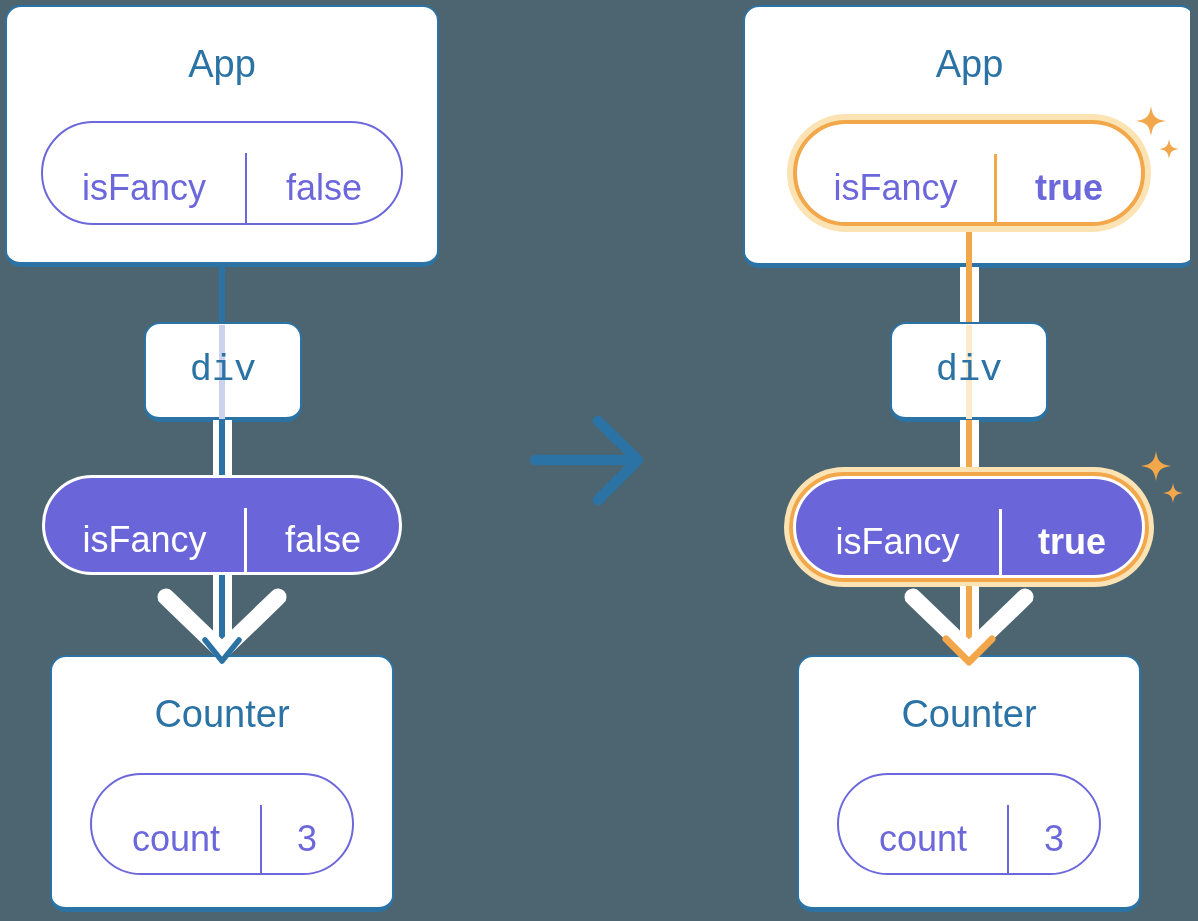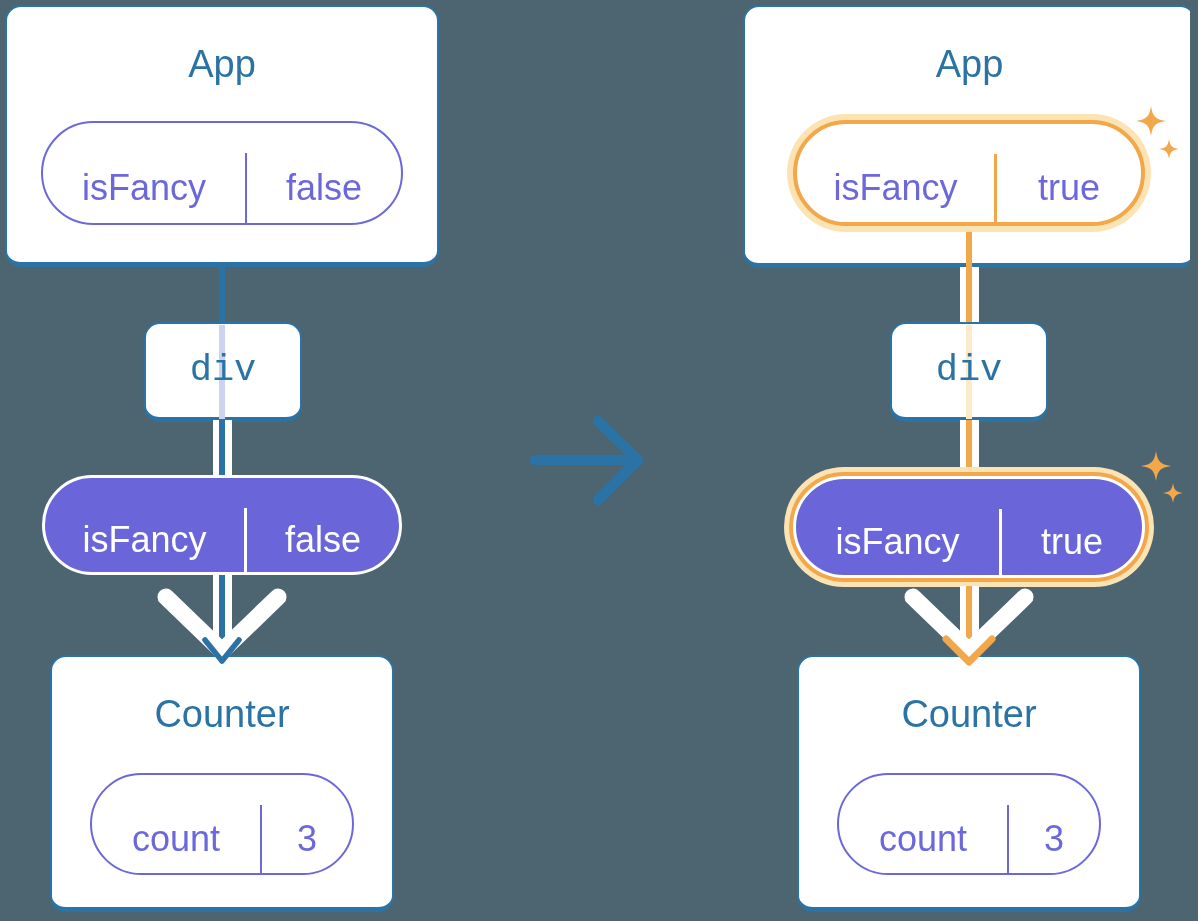--- a/index.html
+++ b/index.html
@@ -33,21 +33,21 @@
   .outline-pill{background:#fff;border:2.5px solid var(--purple);color:var(--purple);}
   .outline-pill .cell.name{border-right:2.5px solid var(--purple);}
   .hl-outline-pill{
     background:#fff;border:4px solid var(--orange);color:var(--purple);
     box-shadow:0 0 0 6px var(--orange-light);
   }
   .hl-outline-pill .cell.name{border-right:3px solid var(--orange);}
   .solid-pill{background:var(--purple-fill);border:3px solid #fff;color:#fff;}
   .solid-pill .cell.name{border-right:3px solid #fff;}
   .solid-pill.hl{box-shadow:0 0 0 4px var(--orange),0 0 0 9px var(--orange-light);}
-  .bold{font-weight:400;}
+  .bold{font-weight:700;}
   svg.overlay{position:absolute;left:0;top:0;pointer-events:none;}
   .white-stroke{fill:none;stroke:#fff;stroke-width:17;stroke-linecap:round;stroke-linejoin:round;}
   .blue-stroke{fill:none;stroke:var(--blue);stroke-linecap:round;stroke-linejoin:round;}
   .orange-stroke{fill:none;stroke:var(--orange);stroke-linecap:round;stroke-linejoin:round;}
   .sparkle{fill:var(--orange);}
 </style>
 </head>
 <body>
 
 <div class="stage">

